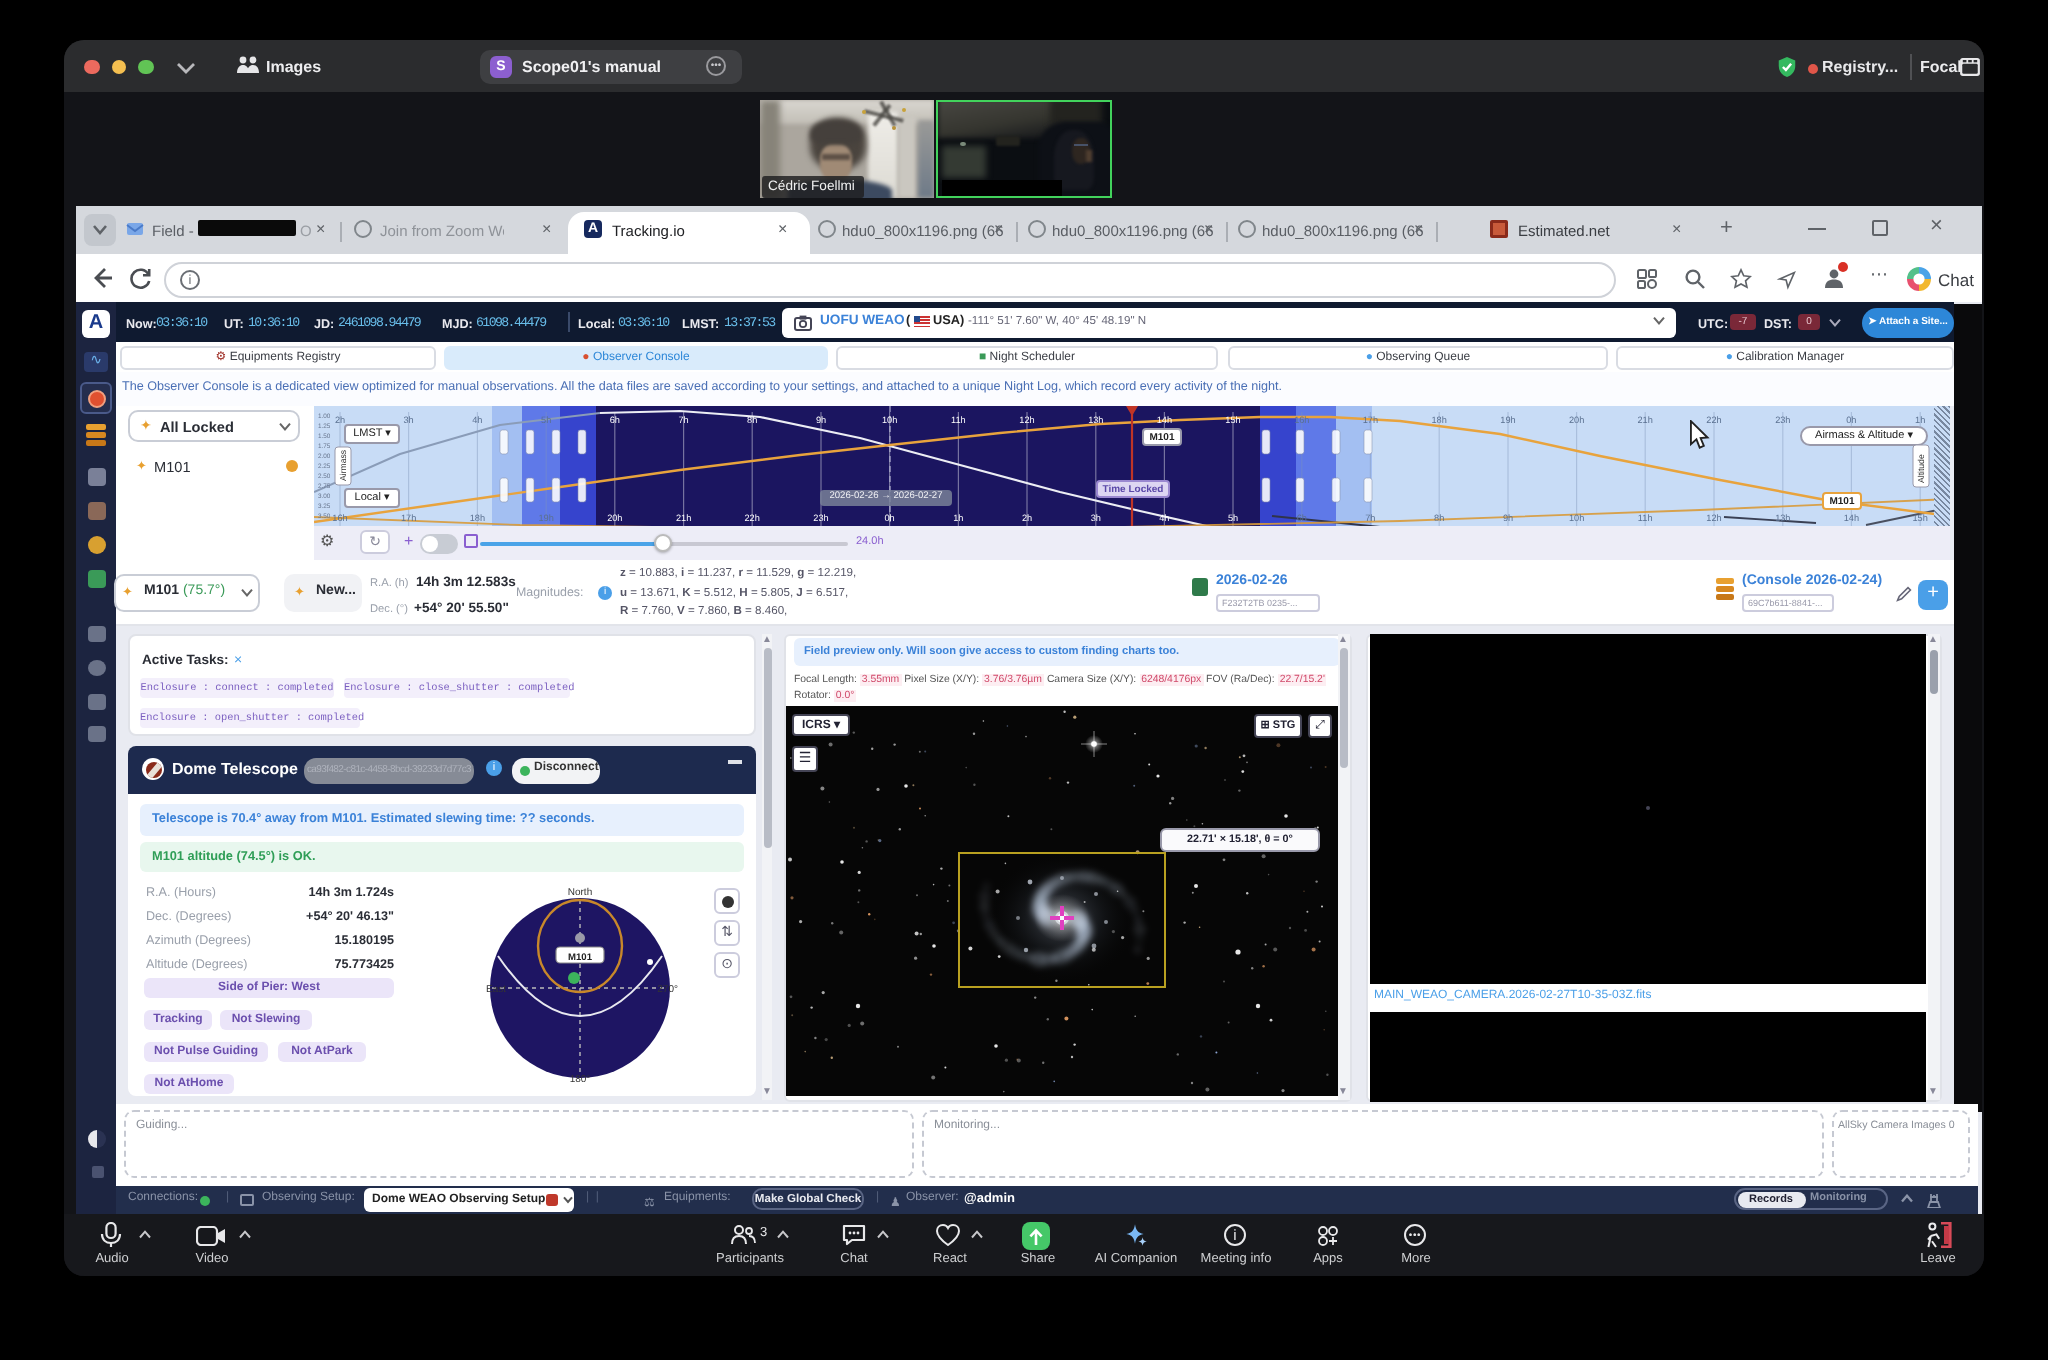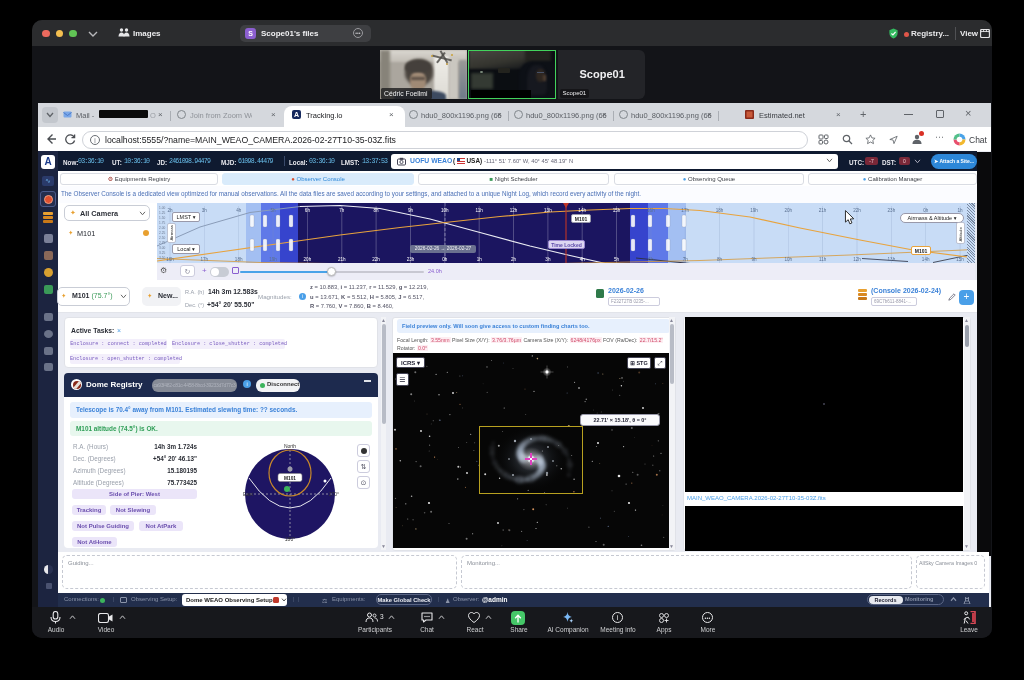--- a/index.html
+++ b/index.html
@@ -37,31 +37,31 @@
       <g fill="#e6e6e8">
         <circle cx="3.5" cy="3" r="1.7"></circle>
         <circle cx="8.5" cy="3" r="1.7"></circle>
         <path d="M0.5 9.5 C0.5 6.8 2 5.5 3.5 5.5 C5 5.5 6.5 6.8 6.5 9.5 Z"></path>
         <path d="M5.5 9.5 C5.5 6.8 7 5.5 8.5 5.5 C10 5.5 11.5 6.8 11.5 9.5 Z"></path>
       </g>
     </svg>
 <div class="abs" style="left:133px;top:29px;color:#ededef;font-size:8px;font-weight:bold">Images</div>
 <div class="abs" style="left:240px;top:24.5px;width:131px;height:17px;background:#3e3f42;border-radius:5px">
   <div class="abs" style="left:5px;top:3px;width:11px;height:11px;background:#8c5fd0;border-radius:3px;color:#fff;font-size:7px;text-align:center;line-height:11px;font-weight:bold">S</div>
-  <div class="abs" style="left:21px;top:4px;color:#f0f0f2;font-size:8px;font-weight:bold">Scope01's files</div>
+  <div class="abs" style="left:21px;top:4px;color:#f0f0f2;font-size:8px;font-weight:bold">Scope01's manual</div>
   <div class="abs" style="left:113px;top:3.5px;width:10px;height:10px;border:1px solid #9a9a9e;border-radius:50%;color:#c8c8cc;font-size:5px;text-align:center;line-height:9px">•••</div>
 </div>
 <svg class="abs" style="left:888px;top:28px" width="11" height="11" viewBox="0 0 24 24">
       <path fill="#34b95f" d="M12 1 L21 5 V11 C21 17 17 21.5 12 23 C7 21.5 3 17 3 11 V5 Z"></path>
       <path fill="none" stroke="#fff" stroke-width="2.6" d="M7.5 12 L10.8 15.2 L16.5 8.5"></path>
     </svg>
 <div class="abs" style="left:904px;top:31.5px;width:5px;height:5px;background:#e05649;border-radius:50%"></div>
 <div class="abs" style="left:911px;top:29px;color:#e8e8ea;font-size:8px;font-weight:bold">Registry...</div>
 <div class="abs" style="left:955px;top:27px;width:1px;height:13px;background:#505154"></div>
-<div class="abs" style="left:960px;top:28.5px;color:#ececee;font-size:8px;font-weight:bold">View</div>
+<div class="abs" style="left:960px;top:28.5px;color:#ececee;font-size:8px;font-weight:bold">Focal</div>
 <svg class="abs" style="left:980px;top:29px" width="10" height="9" viewBox="0 0 11 10">
       <rect x="0" y="0" width="11" height="10" rx="1.5" fill="#e8e8ea"></rect>
       <rect x="1.2" y="3.2" width="8.6" height="5.6" rx="0.8" fill="#2b2c2e"></rect>
       <rect x="1.5" y="1.1" width="2" height="1.3" fill="#2b2c2e"></rect>
       <rect x="4.5" y="1.1" width="2" height="1.3" fill="#2b2c2e"></rect>
       <rect x="7.5" y="1.1" width="2" height="1.3" fill="#2b2c2e"></rect>
     </svg>
 
 
 <div class="abs" style="left:380px;top:50px;width:87px;height:49px;overflow:hidden;background:#aba69e">
@@ -89,36 +89,32 @@
   <div class="abs" style="left:2px;top:22px;width:22px;height:16px;background:#343a33;filter:blur(1.5px)"></div>
   <div class="abs" style="left:29px;top:17px;width:12px;height:5px;background:#23231e;border-radius:1px;filter:blur(0.5px)"></div>
   <div class="abs" style="left:11px;top:20px;width:2.5px;height:2px;background:#7a8a7a;border-radius:50%;filter:blur(0.3px)"></div>
   <div class="abs" style="left:50px;top:10px;width:38px;height:39px;border-radius:35% 20% 0 0;background:#0d1016;filter:blur(1px)"></div>
   <div class="abs" style="left:58px;top:14px;width:20px;height:30px;border-radius:45% 45% 20% 20%;background:#16181f;filter:blur(0.8px)"></div>
   <div class="abs" style="left:67px;top:18px;width:9px;height:13px;border-radius:45%;background:#2e2620;filter:blur(0.8px)"></div>
   <div class="abs" style="left:68px;top:21px;width:7px;height:1.3px;background:#4e5d7a;filter:blur(0.3px);opacity:0.8"></div>
   <div class="abs" style="left:74px;top:24px;width:3px;height:6px;background:#503e30;filter:blur(0.8px)"></div>
   <div class="abs" style="left:2px;top:39px;width:60px;height:7.5px;background:#000"></div>
 </div>
-<div class="abs" style="left:557.5px;top:50px;width:87px;height:49px;background:#232428;border-radius:0 6px 6px 0">
-  <div class="abs" style="left:22px;top:18px;color:#f0f0f2;font-size:11px;font-weight:bold">Scope01</div>
-  <div class="abs" style="left:2px;top:39px;background:rgba(18,18,20,0.8);border-radius:2px;color:#ececee;font-size:6px;line-height:9px;padding:0 3px">Scope01</div>
-</div>
 
 <div class="abs" style="left:38px;top:103px;width:953px;height:24px;background:#d5d8dd"></div>
 <div class="abs" style="left:42px;top:107px;width:16px;height:16px;border-radius:4px;background:#c3c7cd"></div>
 <svg class="abs" style="left:46px;top:112px" width="8" height="6" viewBox="0 0 8 6">
       <path d="M1 1 L4 4.5 L7 1" stroke="#5f6368" stroke-width="1.3" fill="none"></path>
     </svg>
 
 <svg class="abs" style="left:63px;top:110px" width="9" height="9" viewBox="0 0 9 9">
       <rect x="0.5" y="1.5" width="8" height="6" rx="1" fill="#7aa7e8"></rect>
       <path d="M0.5 2.5 L4.5 5.5 L8.5 2.5" stroke="#4a7ac8" stroke-width="1" fill="none"></path>
     </svg>
-<div class="abs" style="left:76px;top:110.5px;font-size:7.5px;color:#5a5e64">Mail -</div>
+<div class="abs" style="left:76px;top:110.5px;font-size:7.5px;color:#5a5e64">Field -</div>
 <div class="abs" style="left:99px;top:110px;width:49px;height:8px;background:#0a0a0a;border-radius:1px"></div>
 <div class="abs" style="left:150px;top:110.5px;font-size:7.5px;color:#9a9ea4">O</div>
 <div class="abs" style="left:158px;top:110px;font-size:8px;color:#5f6368">×</div>
 <div class="tabsep" style="left:170px"></div>
 
 <div class="globe" style="left:177px;top:110px"></div>
 <div class="abs" style="left:190px;top:110.5px;font-size:7.5px;color:#8e9298;white-space:nowrap;width:62px;overflow:hidden">Join from Zoom Workpl</div>
 <div class="abs" style="left:271px;top:110px;font-size:8px;color:#5f6368">×</div>
 
 <div class="abs" style="left:284px;top:106px;width:121px;height:21px;background:#fff;border-radius:8px 8px 0 0"></div>
@@ -154,21 +150,20 @@
 <div class="abs" style="left:38px;top:127px;width:953px;height:25px;background:#fff"></div>
 <svg class="abs" style="left:45px;top:133px" width="12" height="12" viewBox="0 0 12 12">
       <path d="M7.5 1.5 L3 6 L7.5 10.5 M3 6 L11 6" stroke="#4a4d52" stroke-width="1.4" fill="none"></path>
     </svg>
 <svg class="abs" style="left:64px;top:133px" width="12" height="12" viewBox="0 0 12 12">
       <path d="M10.2 4.2 A4.5 4.5 0 1 0 10.6 7.5" stroke="#4a4d52" stroke-width="1.3" fill="none"></path>
       <path d="M10.6 1.5 L10.6 4.6 L7.5 4.6" stroke="#4a4d52" stroke-width="1.3" fill="none"></path>
     </svg>
 <div class="abs" style="left:82px;top:130.5px;width:726px;height:18px;border:1px solid #cfd2d8;border-radius:9px;background:#fff"></div>
 <div class="abs" style="left:90px;top:134.5px;width:10px;height:10px;border:1px solid #6a6e74;border-radius:50%;color:#6a6e74;font-size:6.5px;text-align:center;line-height:10px">i</div>
-<div class="abs" style="left:105px;top:134.5px;font-size:8.7px;color:#202124">localhost:5555/?name=MAIN_WEAO_CAMERA.2026-02-27T10-35-03Z.fits</div>
 <svg class="abs" style="left:818px;top:134px" width="11" height="11" viewBox="0 0 11 11">
       <g fill="none" stroke="#5f6368" stroke-width="1">
         <rect x="1" y="1" width="4" height="4" rx="0.8"></rect>
         <rect x="6.5" y="1" width="3.5" height="3.5" rx="0.8"></rect>
         <rect x="1" y="6.5" width="3.5" height="3.5" rx="0.8"></rect>
         <rect x="6" y="6" width="4" height="4" rx="2"></rect>
       </g>
     </svg>
 <svg class="abs" style="left:842px;top:134px" width="11" height="11" viewBox="0 0 11 11">
       <circle cx="4.5" cy="4.5" r="3.2" fill="none" stroke="#5f6368" stroke-width="1.2"></circle>
@@ -259,21 +254,21 @@
 <div class="atab" style="left:418px;width:191px"><span style="color:#3a9a58">■</span> Night Scheduler</div>
 <div class="atab" style="left:614px;width:190px"><span style="color:#4a9fe8">●</span> Observing Queue</div>
 <div class="atab" style="left:808px;width:169px"><span style="color:#4a9fe8">●</span> Calibration Manager</div>
 
 <div class="abs" style="left:58px;top:186px;width:919px;height:17px;background:#fbfcff"></div>
 <div class="abs" style="left:61px;top:190px;font-size:6.3px;color:#4a6fb5;white-space:nowrap">The Observer Console is a dedicated view optimized for manual observations. All the data files are saved according to your settings, and attached to a unique Night Log, which record every activity of the night.</div>
 
 <div class="abs" style="left:58px;top:203px;width:99px;height:77px;background:#fff"></div>
 <div class="abs" style="left:64px;top:205px;width:86px;height:16px;border:1px solid #c9cdd6;border-radius:5px;background:#fff"></div>
 <div class="abs" style="left:70px;top:209px;font-size:7px;color:#e8a030">✦</div>
-<div class="abs" style="left:80px;top:209px;font-size:7.3px;color:#2a2d35;font-weight:bold">All Camera</div>
+<div class="abs" style="left:80px;top:209px;font-size:7.3px;color:#2a2d35;font-weight:bold">All Locked</div>
 <svg class="abs" style="left:139px;top:211px" width="7" height="5" viewBox="0 0 8 6">
       <path d="M1 1 L4 4.5 L7 1" stroke="#666" stroke-width="1.2" fill="none"></path>
     </svg>
 <div class="abs" style="left:68px;top:229px;font-size:6.5px;color:#e8a030">✦</div>
 <div class="abs" style="left:77px;top:229px;font-size:7.3px;color:#2a2d35">M101</div>
 <div class="abs" style="left:143px;top:230px;width:6px;height:6px;background:#e8a030;border-radius:50%"></div>
 <svg width="818" height="60" style="position:absolute;left:157px;top:203px">
 <rect x="0" y="0" width="818" height="60" fill="#c8dcf6"></rect>
 <rect x="89" y="0" width="15" height="60" fill="#a3bff2"></rect>
 <rect x="104" y="0" width="19" height="60" fill="#5f79e8"></rect>
@@ -464,21 +459,21 @@
 <div class="abs" style="left:70px;top:339px;width:97px;height:10px;background:#f3effb;border-radius:2px;white-space:nowrap;font-family:'Liberation Mono',monospace;font-size:5.2px;color:#7b5fc0;line-height:10px;text-align:center">Enclosure : connect : completed</div>
 <div class="abs" style="left:172px;top:339px;width:113px;height:10px;background:#f3effb;border-radius:2px;white-space:nowrap;font-family:'Liberation Mono',monospace;font-size:5.2px;color:#7b5fc0;line-height:10px;text-align:center">Enclosure : close_shutter : completed</div>
 <div class="abs" style="left:70px;top:354px;width:110px;height:10px;background:#f3effb;border-radius:2px;white-space:nowrap;font-family:'Liberation Mono',monospace;font-size:5.2px;color:#7b5fc0;line-height:10px;text-align:center">Enclosure : open_shutter : completed</div>
 
 <div class="abs" style="left:64px;top:373px;width:314px;height:175px;background:#fff;border-radius:4px"></div>
 <div class="abs" style="left:64px;top:373px;width:314px;height:24px;background:#1d2a4e;border-radius:4px 4px 0 0"></div>
 <div class="abs" style="left:71px;top:379px;width:11px;height:11px;background:#fff;border-radius:50%"></div>
 <div class="abs" style="left:72.5px;top:380.5px;width:8px;height:8px;background:#8a2a1a;border-radius:50%;overflow:hidden">
       <div style="position:absolute;left:3px;top:-1px;width:2.5px;height:10px;background:#e8e0d8;transform:rotate(40deg)"></div>
     </div>
-<div class="abs" style="left:86px;top:380px;font-size:8px;font-weight:bold;color:#fff">Dome Registry</div>
+<div class="abs" style="left:86px;top:380px;font-size:8px;font-weight:bold;color:#fff">Dome Telescope</div>
 <div class="abs" style="left:152px;top:378.5px;width:85px;height:13px;background:#868b96;border-radius:6px;color:#aeb2bc;font-size:5px;line-height:13px;text-align:center;letter-spacing:-0.3px">ca93f482-c81c-4458-8bcd-39233d7d77c3</div>
 <div class="abs" style="left:243px;top:380px;width:8px;height:8px;background:#4a9fe8;border-radius:50%;color:#fff;font-size:5.5px;text-align:center;line-height:8px">i</div>
 <div class="abs" style="left:256px;top:378.5px;width:44px;height:13px;background:#f2f3f5;border-radius:6px"></div>
 <div class="abs" style="left:260px;top:382.5px;width:5px;height:5px;background:#3cb45c;border-radius:50%"></div>
 <div class="abs" style="left:267px;top:381px;font-size:6px;color:#333;font-weight:bold">Disconnect</div>
 <div class="abs" style="left:364px;top:380px;width:7px;height:1.5px;background:#dfe2e8"></div>
 <div class="abs" style="left:70px;top:402px;width:302px;height:16px;background:#e7f0fd;border-radius:3px;color:#3b82d8;font-size:6.4px;line-height:16px;padding-left:6px;font-weight:bold">Telescope is 70.4° away from M101. Estimated slewing time: ?? seconds.</div>
 <div class="abs" style="left:70px;top:420.5px;width:302px;height:15px;background:#e8f7ee;border-radius:3px;color:#2f9e57;font-size:6.4px;line-height:15px;padding-left:6px;font-weight:bold">M101 altitude (74.5°) is OK.</div>
 <div class="domelbl" style="top:443px">R.A. (Hours)</div><div class="abs domeval" style="top:442.5px;left:140px;width:57px">14h 3m 1.724s</div>
 <div class="domelbl" style="top:455px">Dec. (Degrees)</div><div class="abs domeval" style="top:454.5px;left:140px;width:57px">+54° 20' 46.13"</div>

